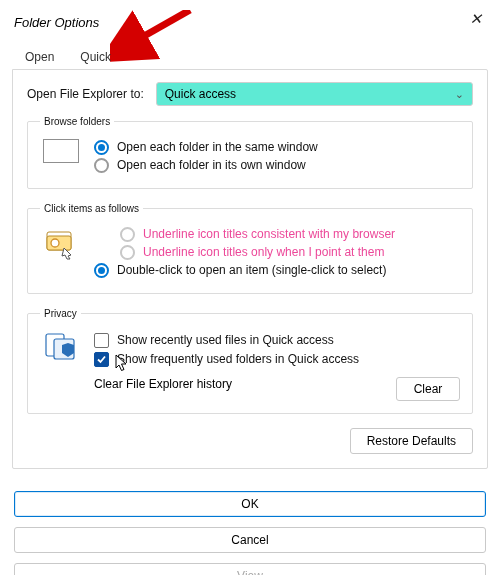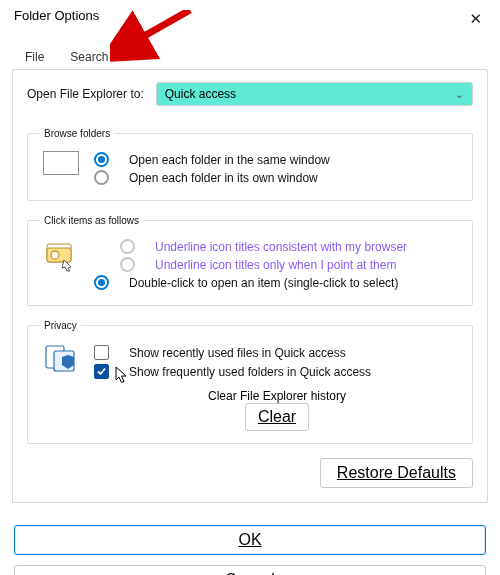--- a/index.html
+++ b/index.html
@@ -9,24 +9,25 @@
     font-size: 12px;
     color: #000;
     background: #fff;
     width: 500px;
     height: 575px;
     overflow: hidden;
     position: relative;
   }
   .titlebar {
     display: flex;
-    align-items: flex-start;
+    align-items: flex-end;
     justify-content: space-between;
     padding: 8px 12px 6px 14px;
     font-size: 13px;
+    font-style: italic;
   }
   .close-x { font-size: 15px; color: #222; cursor: pointer; padding: 2px 6px; }
   .main {
     padding: 0 12px 10px 12px;
   }
   .tabs {
     display: flex;
     align-items: flex-end;
     margin-top: 6px;
   }
@@ -49,21 +50,21 @@
   }
   .tabpanel {
     border: 1px solid #d9d9d9;
     border-radius: 0 2px 2px 2px;
     padding: 12px 14px 14px 14px;
   }
   .row {
     display: flex;
     align-items: center;
     gap: 12px;
-    margin-bottom: 22px;
+    margin-bottom: 10px;
   }
   .label { color: #111; }
   .select {
     flex: 1;
     display: flex;
     align-items: center;
     justify-content: space-between;
     border: 1px solid #cfcfcf;
     border-radius: 3px;
     padding: 4px 8px;
@@ -91,27 +92,26 @@
     width: 42px;
     flex: 0 0 42px;
     display: flex;
     align-items: flex-start;
     justify-content: center;
     padding-top: 2px;
   }
   .options { flex: 1; }
   .opt {
     display: flex;
-    align-items: center;
-    gap: 20px;
+    gap: 8px;
     margin: 3px 0;
     font-size: 12px;
     color: #111;
   }
-  .opt.indent { margin-left: 26px; color: #8b5cf6; }
+  .opt.indent { margin-left: 26px; color: #ec4899; }
   .radio {
     width: 15px; height: 15px;
     border: 2px solid #9a9a9a;
     border-radius: 50%;
     display: inline-flex;
     align-items: center; justify-content: center;
     background: #fff;
     flex: 0 0 15px;
   }
   .radio.selected { border-color: #0078d4; }
@@ -135,39 +135,37 @@
     background: #0a4fa0;
     border-color: #0a4fa0;
   }
   .checkbox.checked svg { display: block; }
   .checkbox svg { display: none; }
   .btn {
     border: 1px solid #c9c9c9;
     background: #fff;
     border-radius: 3px;
     padding: 5px 16px;
-    font-size: 16px;
+    font-size: 12px;
     cursor: pointer;
     min-width: 78px;
     text-align: center;
-    text-decoration: underline;
   }
   .btn.small { min-width: 64px; padding: 4px 12px; }
   .btn.primary {
     border-color: #0078d4;
     box-shadow: 0 0 0 1px rgba(0,120,212,0.15) inset;
   }
   .btn.disabled { color: #a8a8a8; cursor: default; }
   .clear-row {
     display: flex;
-    align-items: center;
+    align-items: flex-start;
     justify-content: space-between;
     margin-top: 10px;
     margin-left: 0;
-    flex-direction: column;
   }
   .restore-row {
     display: flex;
     justify-content: flex-end;
     margin-top: 6px;
   }
   .footer {
     display: flex;
     justify-content: flex-end;
     gap: 10px;
@@ -200,22 +198,22 @@
   <svg class="arrow-overlay" width="120" height="60">
     <defs>
       <marker id="ah" markerWidth="8" markerHeight="8" refX="5" refY="4" orient="auto">
         <path d="M0,0 L8,4 L0,8 Z" fill="#d40000"></path>
       </marker>
     </defs>
     <line x1="80" y1="0" x2="6" y2="42" stroke="#d40000" stroke-width="7" marker-end="url(#ah)"></line>
   </svg>
 
   <div class="tabs">
-    <div class="tab">File</div>
-    <div class="tab">Search</div>
+    <div class="tab">Open</div>
+    <div class="tab">Quick</div>
   </div>
 
   <div class="tabpanel">
 
     <div class="row">
       <span class="label">Open File Explorer to:</span>
       <div class="select">
         <span>Quick access</span>
         <span class="chev">⌄</span>
       </div>

